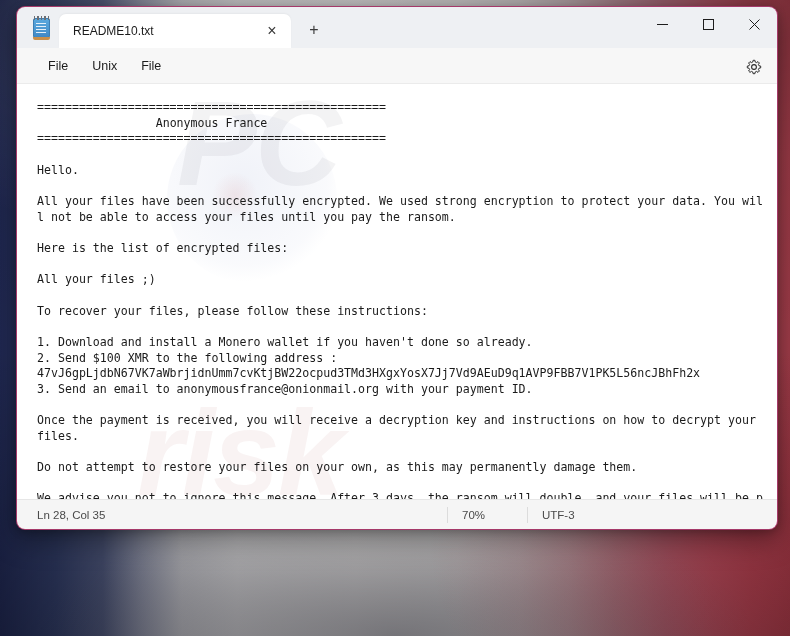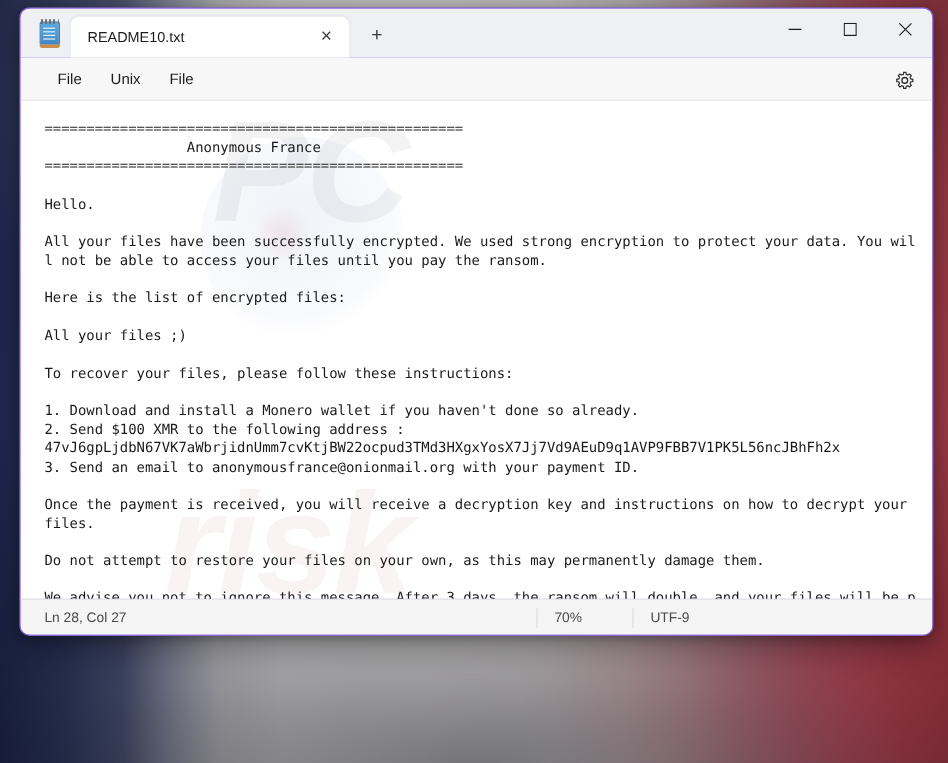--- a/index.html
+++ b/index.html
@@ -44,21 +44,21 @@
       radial-gradient(ellipse 420px 260px at 18% 8%, rgba(255,255,255,0.10), rgba(255,255,255,0) 70%),
       radial-gradient(ellipse 380px 300px at 88% 86%, rgba(160,40,55,0.35), rgba(160,40,55,0) 70%),
       radial-gradient(ellipse 500px 180px at 50% 100%, rgba(60,60,70,0.45), rgba(60,60,70,0) 72%);
   }
 
   
   #notepad-window {
     position: absolute;
     left: 16px; top: 6px;
     width: 762px; height: 524px;
-    background: #8b5cf6;
+    background: #be185d;
     border-radius: 9px;
     box-shadow: 0 10px 28px rgba(0,0,0,0.38), 0 2px 8px rgba(0,0,0,0.22);
     overflow: hidden;
     display: flex; flex-direction: column;
     border: 1px solid rgba(120,120,130,0.35);
   }
 
   
   .titlebar {
     height: 41px;
@@ -325,18 +325,18 @@
 Do not attempt to restore your files on your own, as this may permanently damage them.
 
 We advise you not to ignore this message. After 3 days, the ransom will double, and your files will be permanently lost after 7 days.
 
 Anonymous France | x.com/AnonymousFrOps
 
 ==========================</span><span class="caret"></span></div>
   </div>
 
   <div class="statusbar">
-    <div class="sb-pos">Ln 28, Col 27</div>
+    <div class="sb-pos">Ln 28, Col 35</div>
     <div class="sb-cell sb-zoom">70%</div>
-    <div class="sb-cell sb-enc">UTF-9</div>
+    <div class="sb-cell sb-enc">UTF-3</div>
   </div>
 
 </div>
 
 </body></html>

